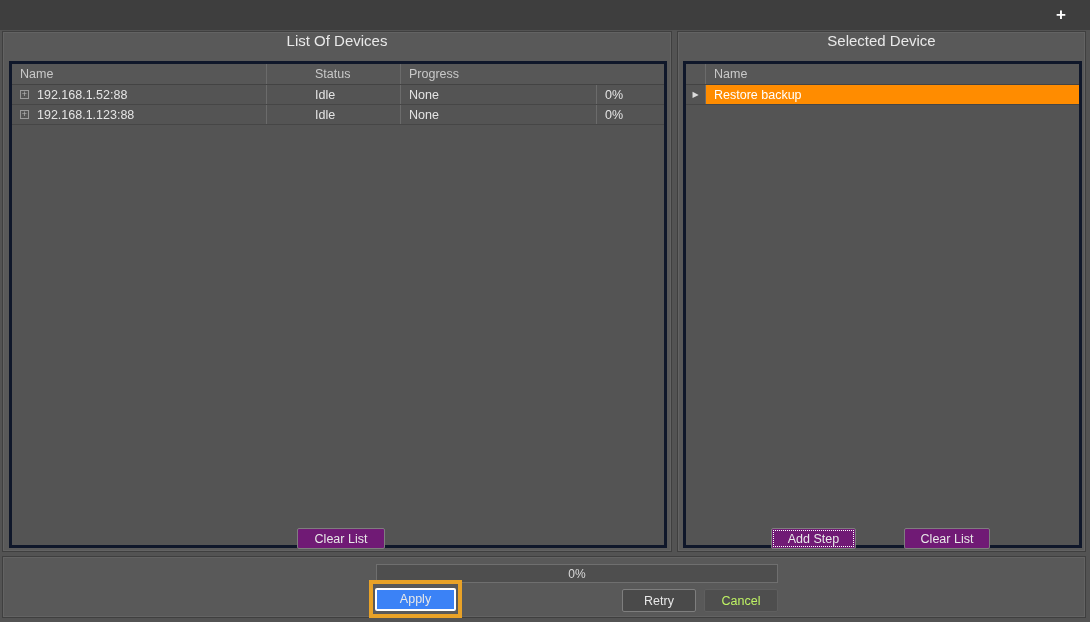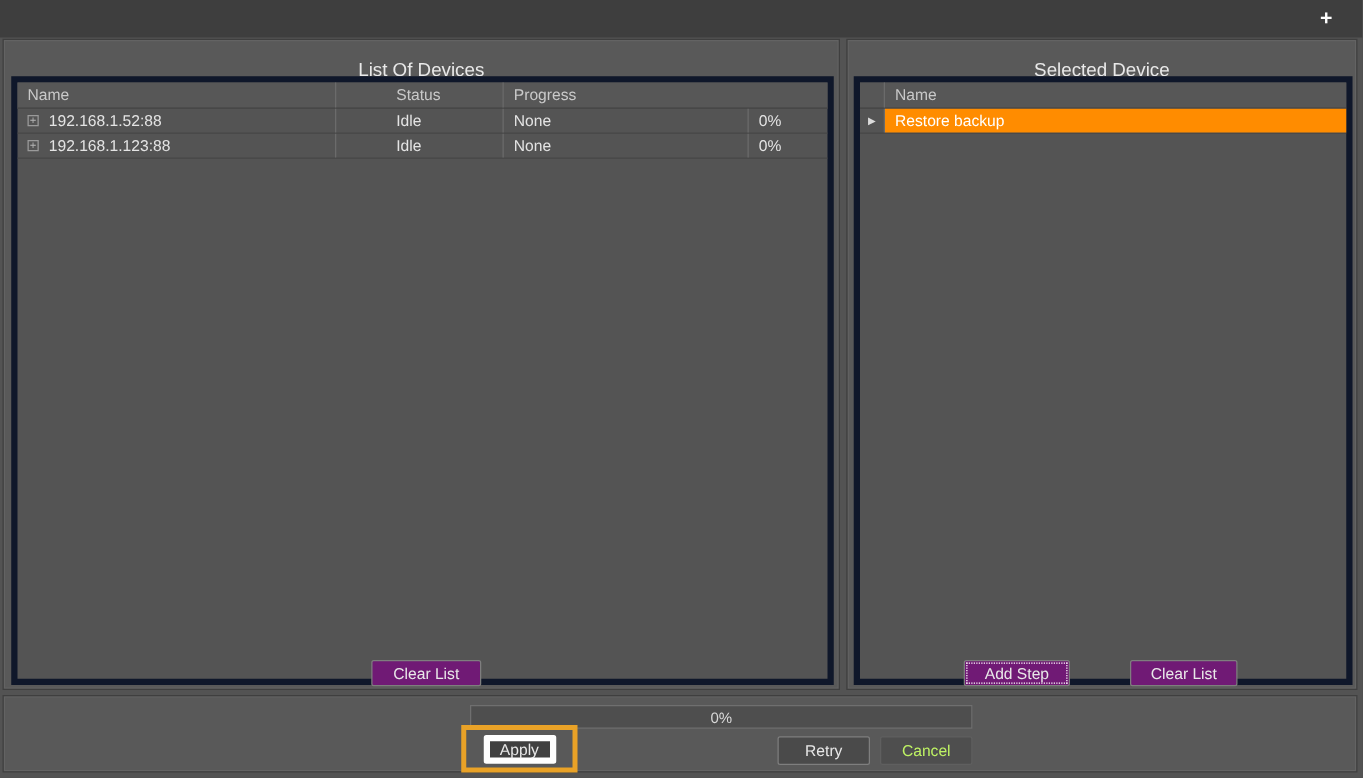--- a/index.html
+++ b/index.html
@@ -16,25 +16,25 @@
   .tab-close { margin-left:12px; color:#bdbdbd; font-size:11px; font-weight:bold; cursor:pointer; }
   .new-tab { position:absolute; right:18px; top:4px; width:22px; height:22px; color:#ffffff;
              font-size:17px; font-weight:bold; text-align:center; line-height:22px; cursor:pointer; }
 
   
   .panel { position:absolute; background:#595959; border:1px solid #3f3f3f;
            box-shadow:inset 0 0 0 1px #636363; }
   .panel-devices { left:2px; top:31px; width:670px; height:521px; }
   .panel-steps   { left:677px; top:31px; width:409px; height:521px; }
   .panel-footer  { left:2px; top:556px; width:1084px; height:62px; }
-  .panel-title { position:absolute; left:0; top:16px; width:100%; text-align:center;
+  .panel-title { position:absolute; left:0; top:0; width:100%; text-align:center;
                  color:#e9e9e9; font-size:15px; }
 
   
-  .grid { position:absolute; background:#545454; border:5px solid #0f172a; }
+  .grid { position:absolute; background:#545454; border:3px solid #0f172a; }
   .grid-devices { left:6px; top:29px; width:658px; height:487px; }
   .grid-steps   { left:5px;  top:29px; width:399px; height:487px; }
   .g-row { display:flex; width:100%; }
   .g-head { height:21px; background:#575757; border-bottom:1px solid #434343; }
   .g-body { height:20px; border-bottom:1px solid #464646; }
   .g-cell { height:100%; display:flex; align-items:center; padding-left:8px;
             border-right:1px solid #6b6b6b; overflow:hidden; white-space:nowrap; }
   .g-cell:last-child { border-right:none; }
   .g-head .g-cell { color:#c9c9c9; font-size:12.5px; }
   .g-body .g-cell { color:#e4e4e4; font-size:12.5px; }
@@ -55,22 +55,22 @@
   .btn-add-step  { left:93px; top:496px; width:85px; outline:1px dotted #ffffff; outline-offset:-3px; }
   .btn-clear-steps { left:226px; top:496px; width:86px; }
 
   
   .progressbar { position:absolute; left:373px; top:7px; width:402px; height:19px;
                  background:#4e4e4e; border:1px solid #6f6f6f; display:flex;
                  align-items:center; justify-content:center; }
   .progress-text { color:#d9d9d9; font-size:12px; }
   .annotation { position:absolute; left:366px; top:23px; width:93px; height:38px;
                 border:4px solid #e9a227; display:flex; align-items:center; justify-content:center; }
-  .btn-apply { position:relative; width:58px; height:23px; background:#404040;
-               border:5px solid #ffffff; border-radius:2px; color:#e8e8e8; font-size:12.5px;
+  .btn-apply { position:relative; width:81px; height:23px; background:#3b82f6;
+               border:2px solid #ffffff; border-radius:2px; color:#e8e8e8; font-size:12.5px;
                cursor:pointer; font-family:"Liberation Sans",sans-serif; }
   .btn-retry  { left:619px; top:32px; width:74px; height:23px; background:#4a4a4a; }
   .btn-cancel { left:701px; top:32px; width:74px; height:23px; background:#4e4e4e;
                 border-color:#5f5f5f; color:#bef264; cursor:default; }
 </style>
 </head>
 <body>
 
 <div class="window">
 

